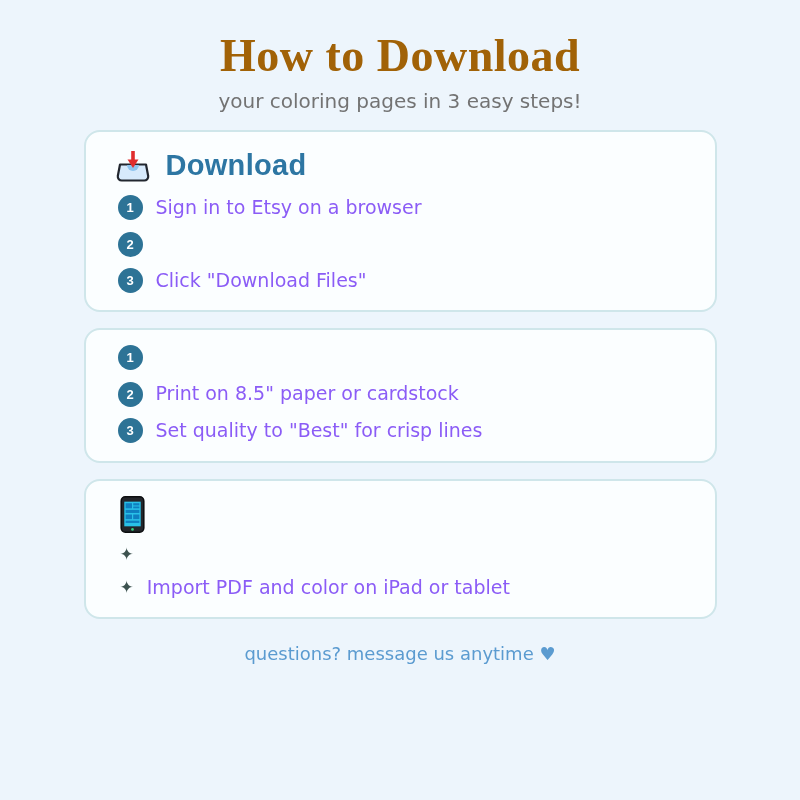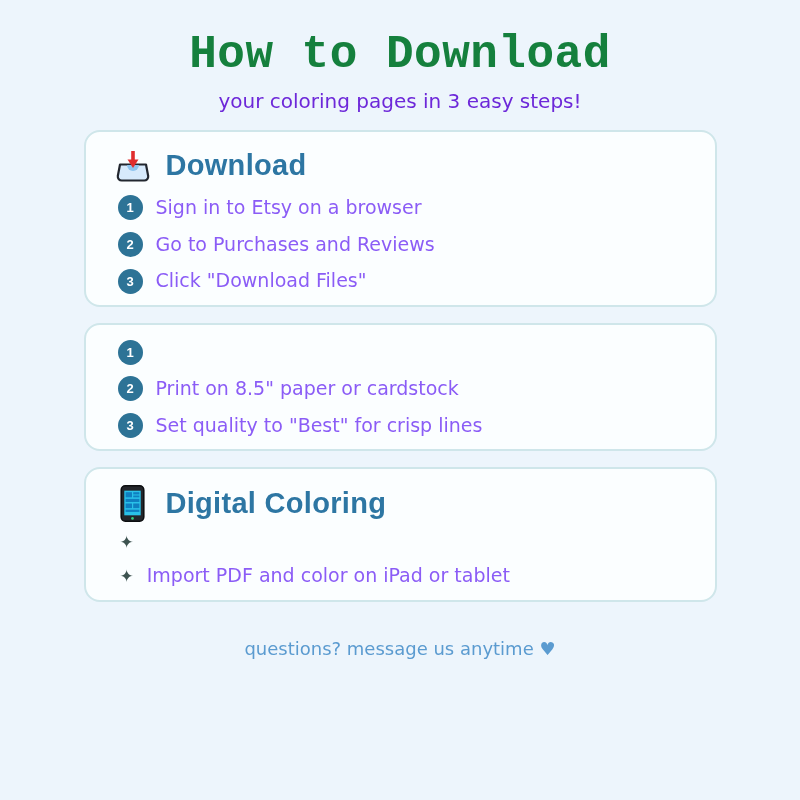--- a/index.html
+++ b/index.html
@@ -10,45 +10,45 @@
     overflow:hidden;
   }
   .page {
     width:800px; height:800px;
     box-sizing:border-box;
     display:flex; flex-direction:column; align-items:center;
     padding-top:30px;
   }
   .title {
     margin:0;
-    font-family:Liberation Mono, monospace;
+    font-family:Liberation Serif, serif;
     font-weight:700;
     font-size:46px;
     line-height:1.13;
     letter-spacing:0.5px;
-    color:#15803d;
+    color:#a16207;
     text-align:center;
   }
   .subtitle {
     margin-top:7px;
     font-size:20px;
-    color:#6d28d9;
+    color:#737373;
     text-align:center;
   }
   .cards {
     margin-top:17px;
     width:633px;
     display:flex; flex-direction:column; gap:16px;
   }
   .card {
     box-sizing:border-box;
     background:#fbfeff;
     border:2px solid #cfe6ea;
     border-radius:16px;
-    padding:15px 26px 11px 26px;
+    padding:15px 26px 17px 26px;
   }
   .card-header {
     display:flex; align-items:center; gap:14px;
     margin-bottom:10px;
     padding-left:2px;
   }
   .card-icon { width:38px; height:38px; display:flex; align-items:center; justify-content:center; flex-shrink:0; }
   .card-title {
     margin:0;
     font-family:"Liberation Sans", sans-serif;
@@ -75,21 +75,21 @@
     color:#8b5cf6;
     line-height:1.35;
   }
   .star-marker {
     font-size:17px;
     color:#3d5350;
     flex-shrink:0;
     padding-left:2px;
   }
   .footer {
-    margin-top:36px;
+    margin-top:24px;
     font-size:18px;
     color:#5b9bd0;
     text-align:center;
   }
 </style>
 </head>
 <body>
 
 <div class="page">
 
@@ -113,21 +113,20 @@
         </span>
         <h2 class="card-title">Download</h2>
       </div>
       <ul class="steps">
         <li class="step">
           <span class="badge">1</span>
           <span class="step-text">Sign in to Etsy on a browser</span>
         </li>
         <li class="step">
           <span class="badge">2</span>
-          <span class="step-text">Go to Purchases and Reviews</span>
         </li>
         <li class="step">
           <span class="badge">3</span>
           <span class="step-text">Click "Download Files"</span>
         </li>
       </ul>
     </section>
 
     <section class="card">
       <ul class="steps">
@@ -154,21 +153,20 @@
             <rect x="5.3" y="7" width="6.2" height="5" fill="#0f7fc0"></rect>
             <rect x="12.7" y="7" width="6" height="2.2" fill="#0f7fc0"></rect>
             <rect x="12.7" y="10.2" width="6" height="1.8" fill="#0f7fc0"></rect>
             <rect x="5.3" y="13.5" width="13.4" height="3" fill="#0f7fc0"></rect>
             <rect x="5.3" y="18" width="6.2" height="4.5" fill="#0f7fc0"></rect>
             <rect x="12.7" y="18" width="6" height="4.5" fill="#0f7fc0"></rect>
             <rect x="5.3" y="24" width="13.4" height="2.2" fill="#0f7fc0"></rect>
             <circle cx="12" cy="32.5" r="1.3" fill="#35d07f"></circle>
           </svg>
         </span>
-        <h2 class="card-title">Digital Coloring</h2>
       </div>
       <ul class="bullets">
         <li class="bullet">
           <span class="star-marker">✦</span>
         </li>
         <li class="bullet">
           <span class="star-marker">✦</span>
           <span class="bullet-text">Import PDF and color on iPad or tablet</span>
         </li>
       </ul>

